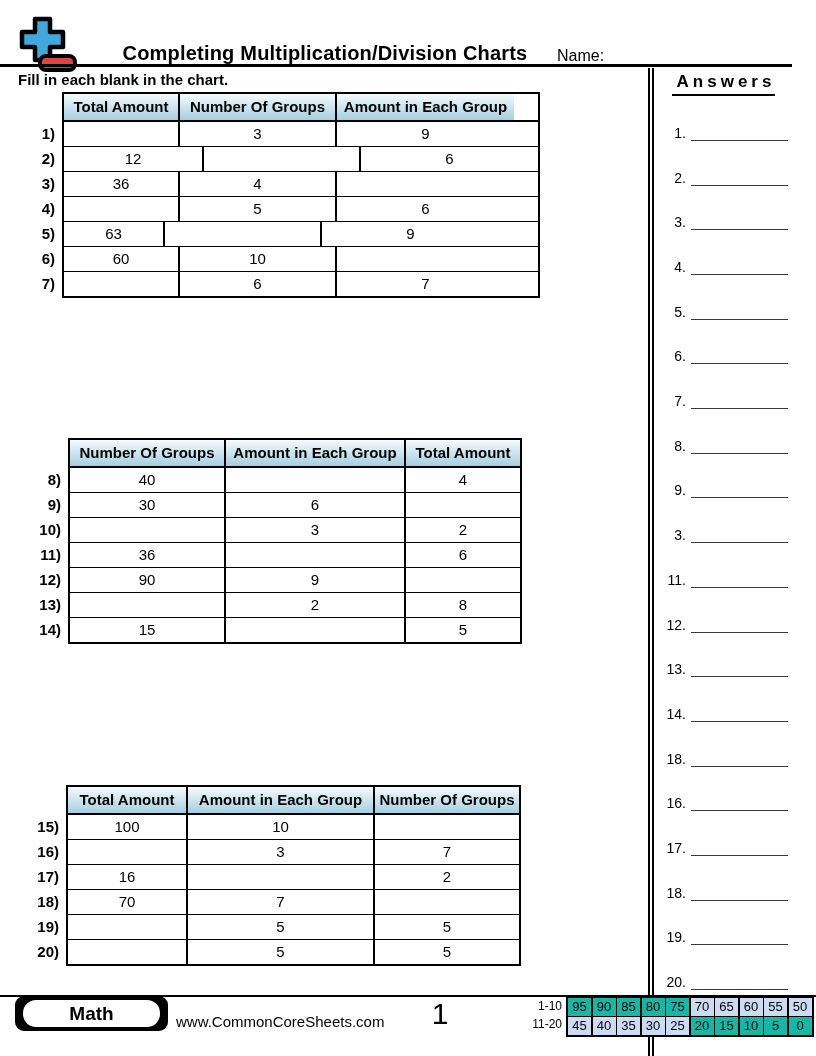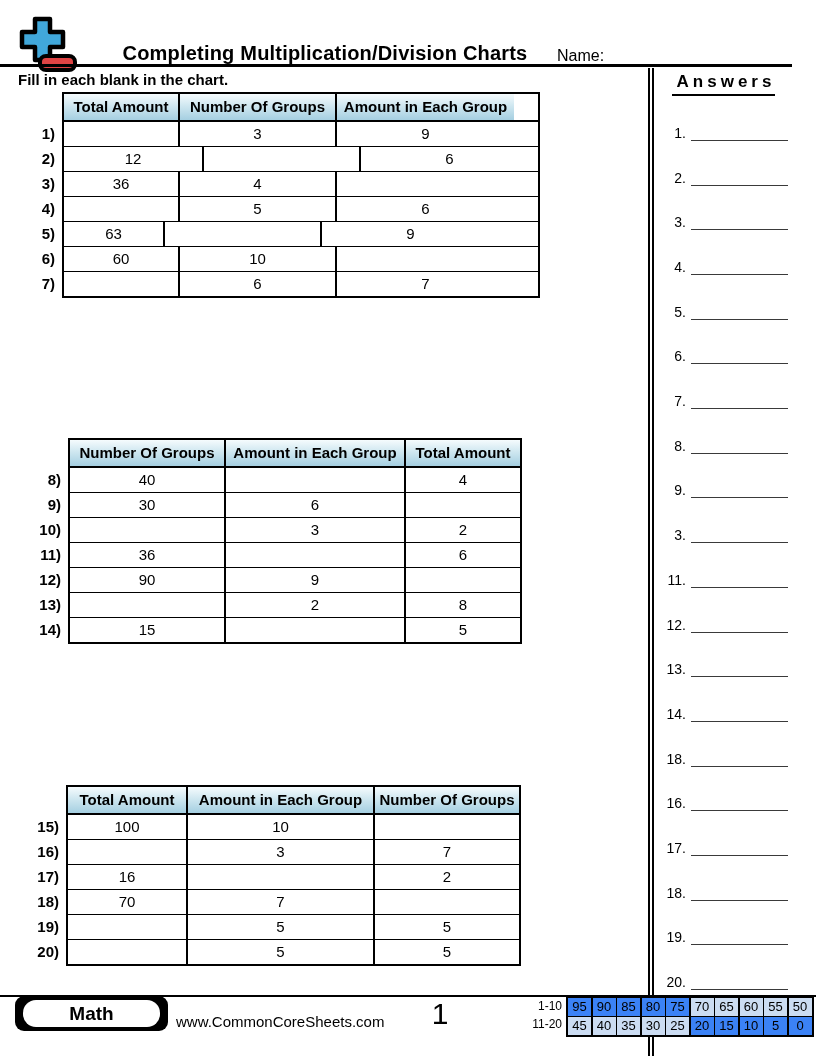--- a/index.html
+++ b/index.html
@@ -46,21 +46,21 @@
              border-radius:13px;text-align:center;font-weight:700;font-size:19px;line-height:27px}
   .site-url{position:absolute;left:176px;top:1013px;font-size:15px}
   .page-number{position:absolute;left:410px;top:997px;width:60px;text-align:center;font-size:30px}
   .score-label{position:absolute;width:42px;text-align:right;font-size:12px;left:520px}
   .score-label.s1{top:999px}
   .score-label.s2{top:1017px}
   .score-grid{position:absolute;left:566px;top:996px;display:grid;
               grid-template-columns:repeat(10,23px);grid-auto-rows:17.5px;gap:1.5px;
               background:#000;border:2px solid #000}
   .score-cell{display:flex;align-items:center;justify-content:center;
-              font-size:13px;background:#3b82f6}
+              font-size:13px;background:#14b8a6}
   .score-cell.shaded{background:var(--shade,#cbdcf2)}
 </style>
 </head>
 <body>
 
 <div class="page">
 
   <svg class="logo" width="66" height="58" viewBox="0 0 66 58">
     <path d="M19 3 h15 v13 h13 v15 h-13 v13 h-15 v-13 H6 v-15 h13 z" stroke="#000" stroke-width="4.5" stroke-linejoin="round" fill="#41a8db"></path>
     <rect x="24" y="40" width="35" height="14" rx="6" stroke="#000" stroke-width="4" fill="#e04444"></rect>

